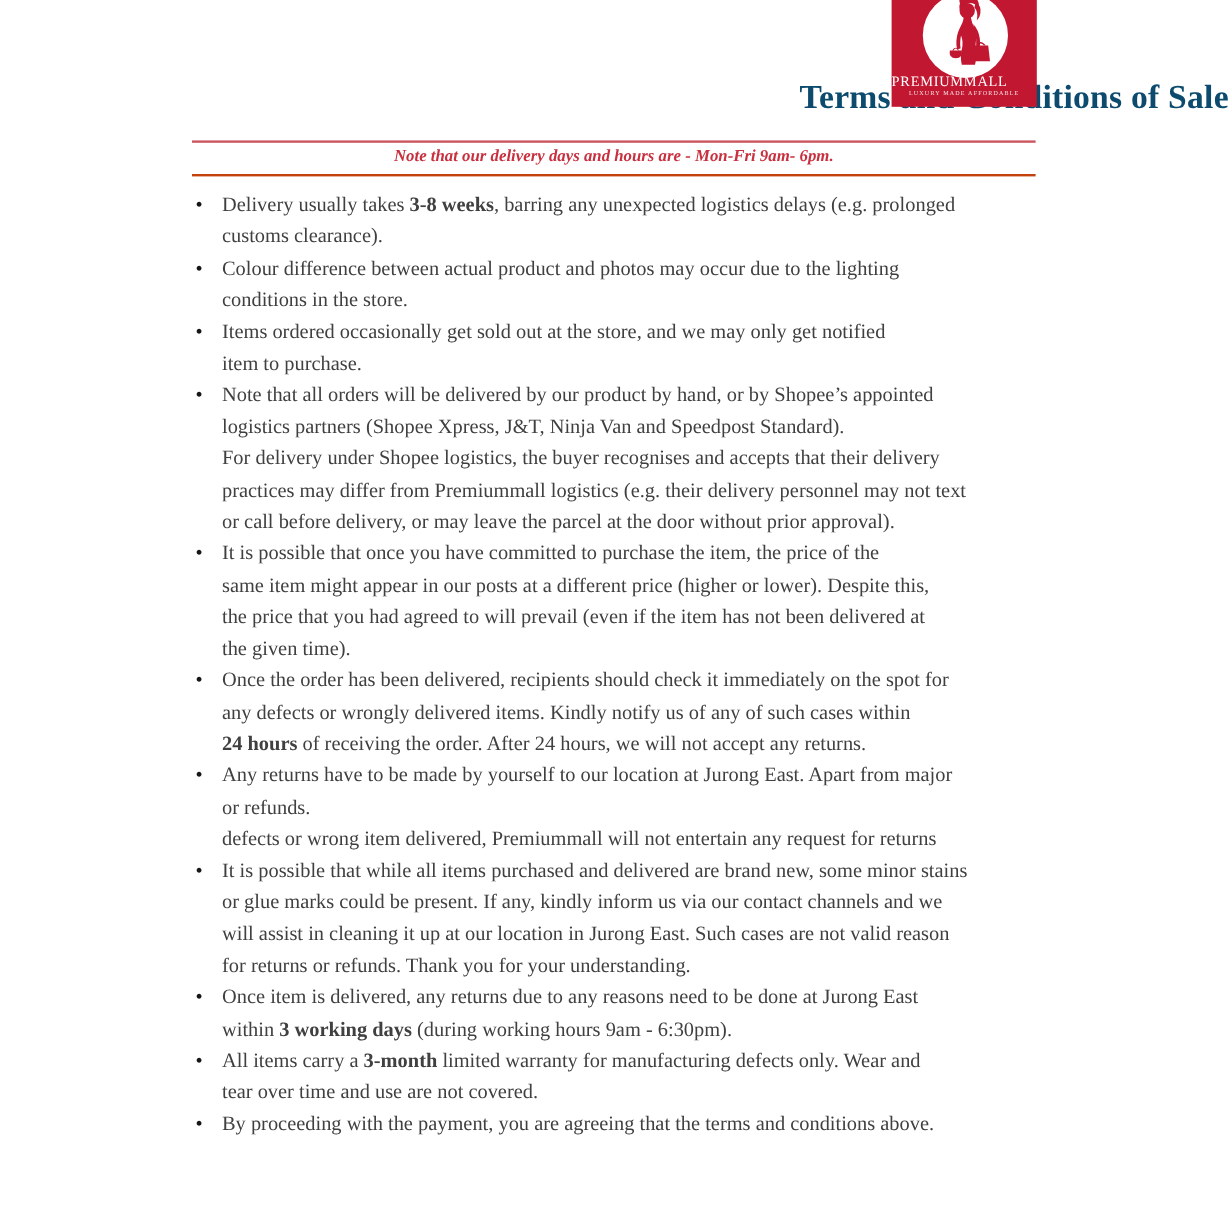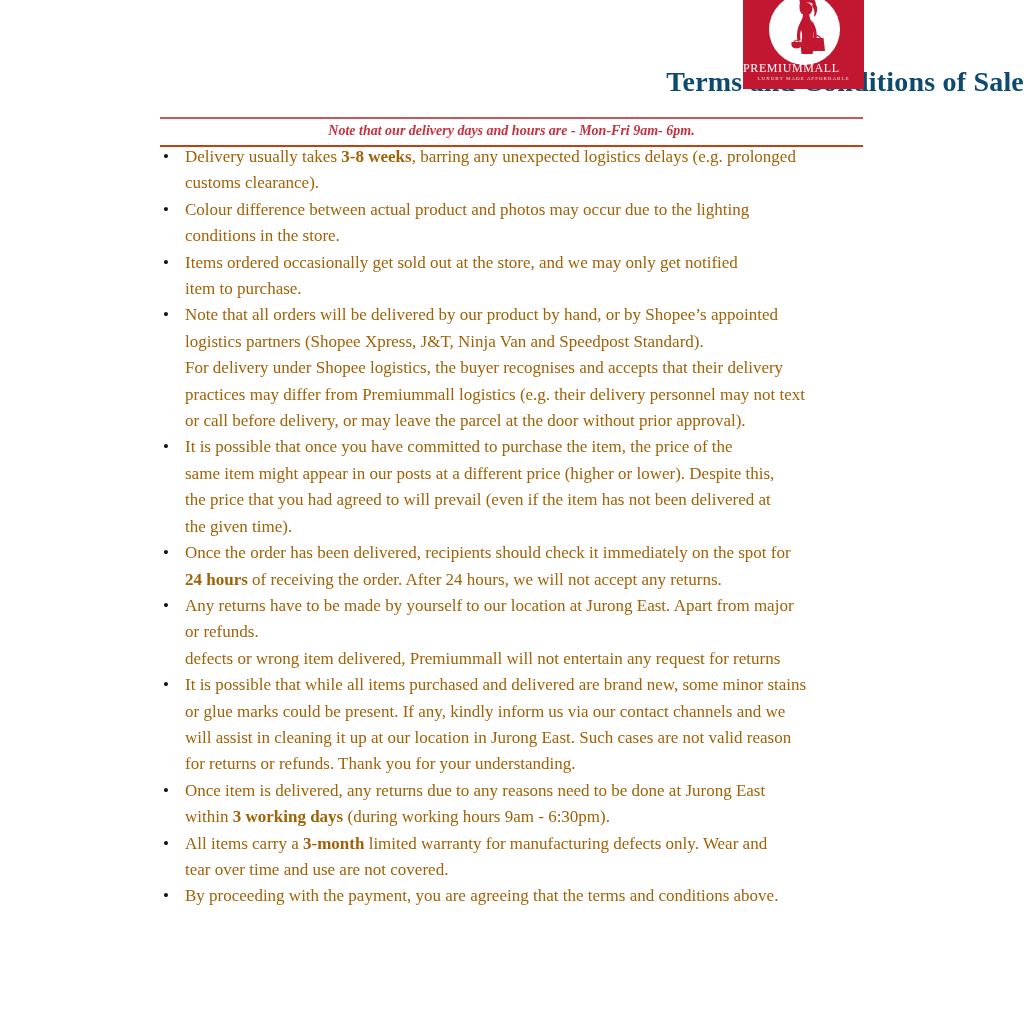--- a/index.html
+++ b/index.html
@@ -76,29 +76,29 @@
     padding: 4px 0 6px 0;
     text-align: center;
     font-style: italic;
     font-weight: bold;
     font-size: 14px;
     color: #c8303f;
   }
   
   .terms {
     position: absolute;
-    top: 144px;
+    top: 158px;
     left: 160px;
     width: 712px;
     list-style: none;
     margin: 0;
     padding: 0;
     font-size: 17px;
     line-height: 26.4px;
-    color: #a16207;
+    color: #404040;
   }
   .terms li {
     position: relative;
     padding-left: 25px;
   }
   .terms li::before {
     content: "\2022";
     position: absolute;
     left: 3px;
     top: 0;
@@ -168,20 +168,21 @@
       <div class="term-line"><span>or call before delivery, or may leave the parcel at the door without prior approval).</span></div>
     </li>
     <li>
       <div class="term-line"><span>It is possible that once you have committed to purchase the item, the price of the</span></div>
       <div class="term-line"><span>same item might appear in our posts at a different price (higher or lower). Despite this,</span></div>
       <div class="term-line"><span>the price that you had agreed to will prevail (even if the item has not been delivered at</span></div>
       <div class="term-line"><span>the given time).</span></div>
     </li>
     <li>
       <div class="term-line"><span>Once the order has been delivered, recipients should check it immediately on the spot for</span></div>
+      <div class="term-line"><span>any defects or wrongly delivered items. Kindly notify us of any of such cases within</span></div>
       <div class="term-line"><b>24 hours</b><span> of receiving the order. After 24 hours, we will not accept any returns.</span></div>
     </li>
     <li>
       <div class="term-line"><span>Any returns have to be made by yourself to our location at Jurong East. Apart from major</span></div>
       <div class="term-line"><span>or refunds.</span></div>
       <div class="term-line"><span>defects or wrong item delivered, Premiummall will not entertain any request for returns</span></div>
     </li>
     <li>
       <div class="term-line"><span>It is possible that while all items purchased and delivered are brand new, some minor stains</span></div>
       <div class="term-line"><span>or glue marks could be present. If any, kindly inform us via our contact channels and we</span></div>

